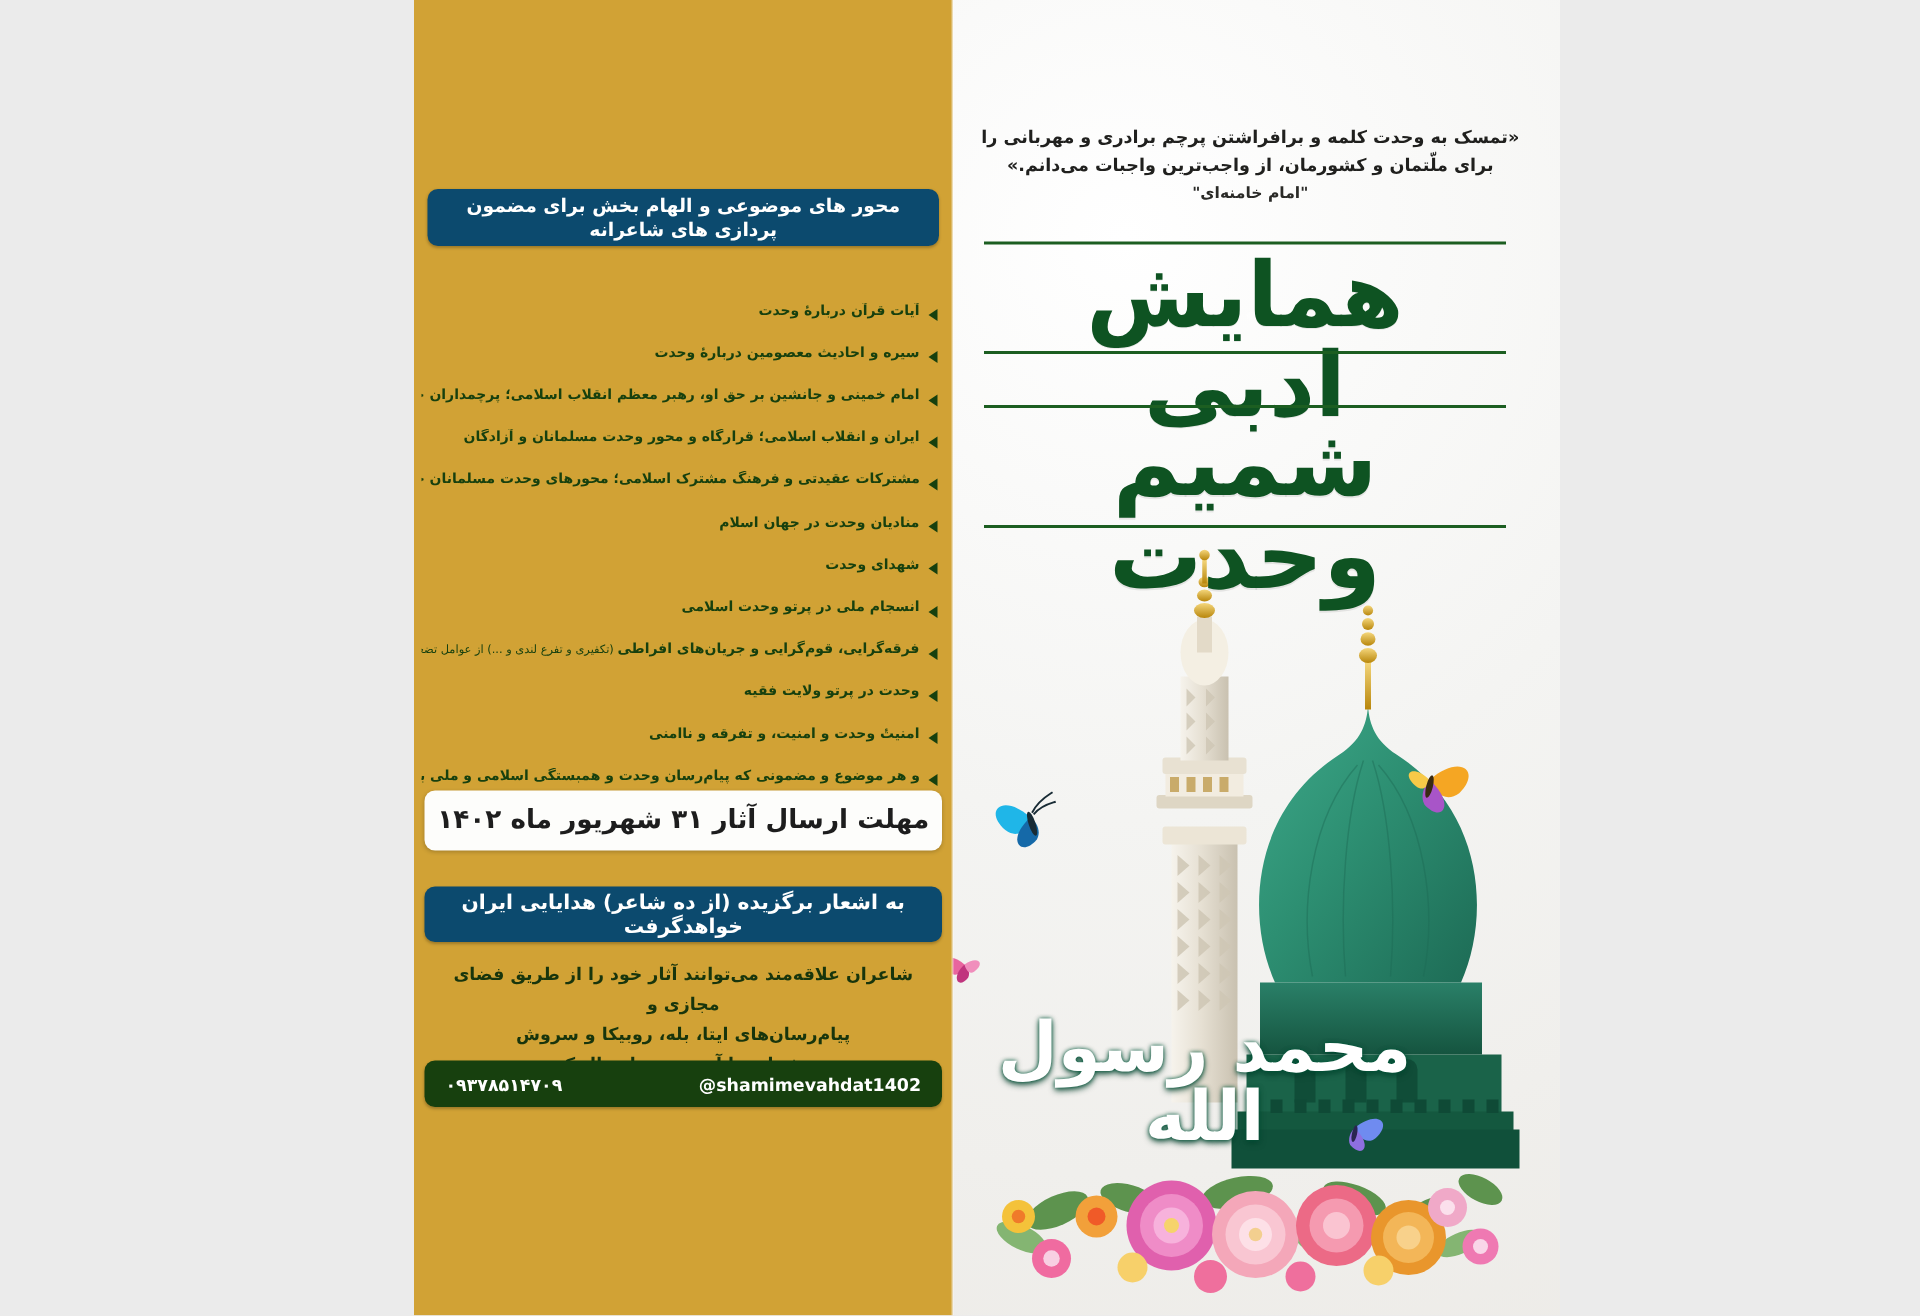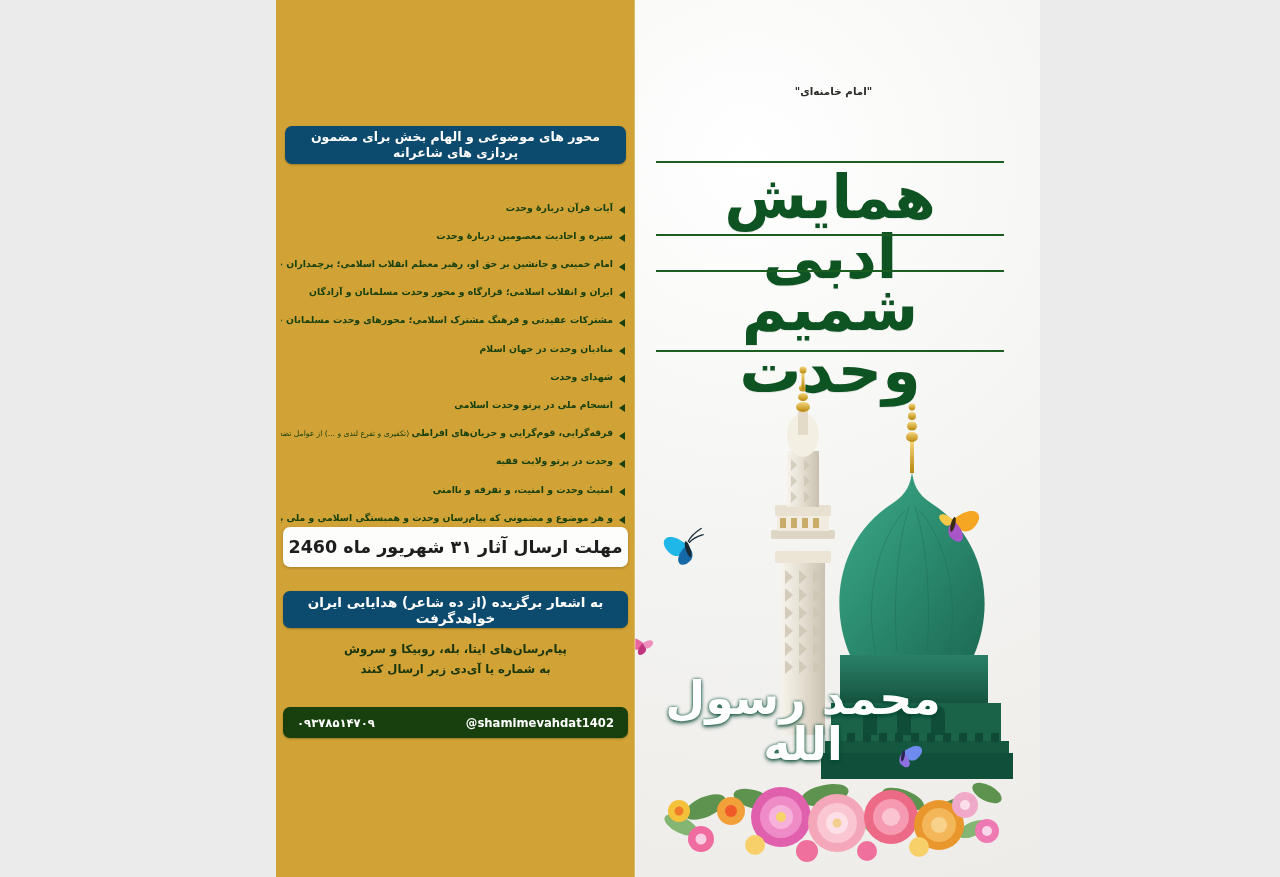--- a/index.html
+++ b/index.html
@@ -409,20 +409,21 @@
             <circle cx="172" cy="496" r="11"></circle>
               <circle cx="232" cy="496" r="10"></circle>
           </g>
         </g>
       </svg>
 
       <div id="calligraphy">محمد رسول الله</div>
     </div>
 
     <div id="quote-block">
+      <div id="quote-text">«تمسک به وحدت کلمه و برافراشتن پرچم برادری و مهربانی را برای ملّتمان و کشورمان، از واجب‌ترین واجبات می‌دانم.»</div>
       <div id="quote-author">"امام خامنه‌ای"</div>
     </div>
 
     <div id="title-block">
       <div class="title-line" id="title-line-1">
         <div class="title-rule rule-top"></div>
         <span class="title-word">همایش ادبی</span>
         <div class="title-rule rule-bot"></div>
       </div>
       <div class="title-line" id="title-line-2">
@@ -482,26 +483,27 @@
             <span class="topic-bullet"></span>
             <span class="topic-text">امنیتٔ وحدت و امنیت، و تفرقه و ناامنی</span>
           </div>
           <div class="topic-row">
             <span class="topic-bullet"></span>
             <span class="topic-text">و هر موضوع و مضمونی که پیام‌رسان وحدت و همبستگی اسلامی و ملی باشد.</span>
           </div>
         </div>
 
       <div id="deadline-box">
-        <span id="deadline-text">مهلت ارسال آثار    ۳۱ شهریور ماه 2460</span>
+        <span id="deadline-text">مهلت ارسال آثار    ۳۱ شهریور ماه ۱۴۰۲</span>
       </div>
 
       <div class="green-bar" id="prize-box">به اشعار برگزیده (از ده شاعر) هدایایی ایران خواهدگرفت</div>
 
       <div id="description">
+        <div>شاعران علاقه‌مند می‌توانند آثار خود را از طریق فضای مجازی و</div>
         <div>پیام‌رسان‌های ایتا، بله، روبیکا و سروش</div>
         <div>به شماره یا آی‌دی زیر ارسال کنند</div>
       </div>
 
       <div id="contact-box">
         <span id="contact-handle">@shamimevahdat1402</span>
         <span id="contact-phone">۰۹۳۷۸۵۱۴۷۰۹</span>
       </div>
     </div>
 

